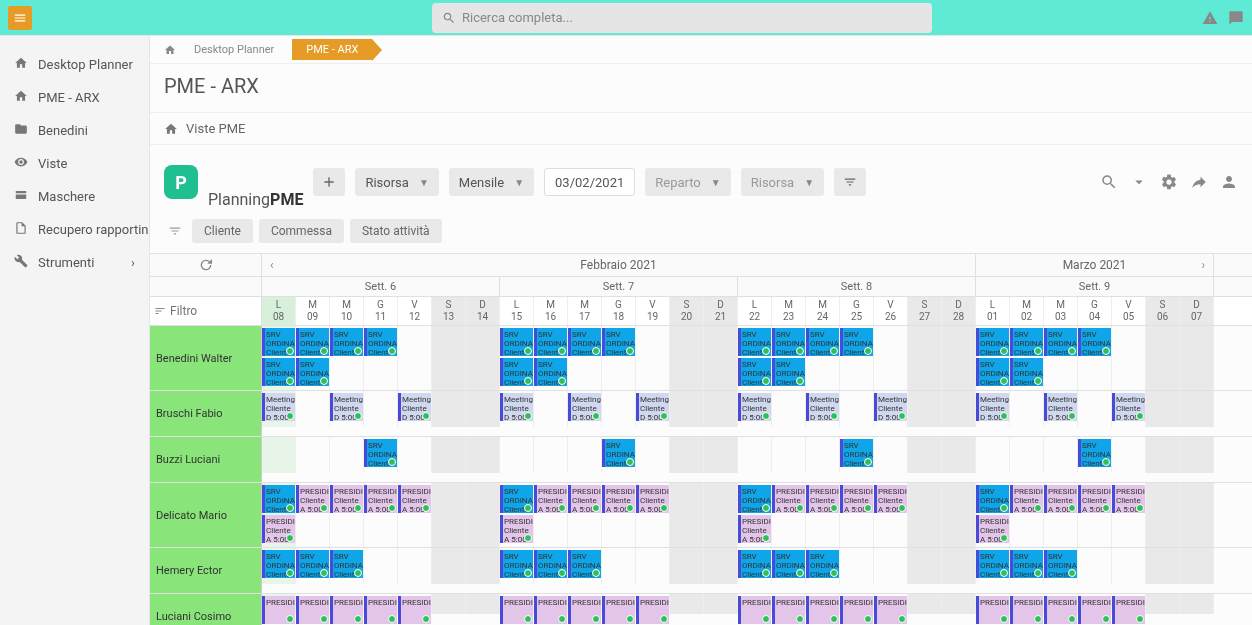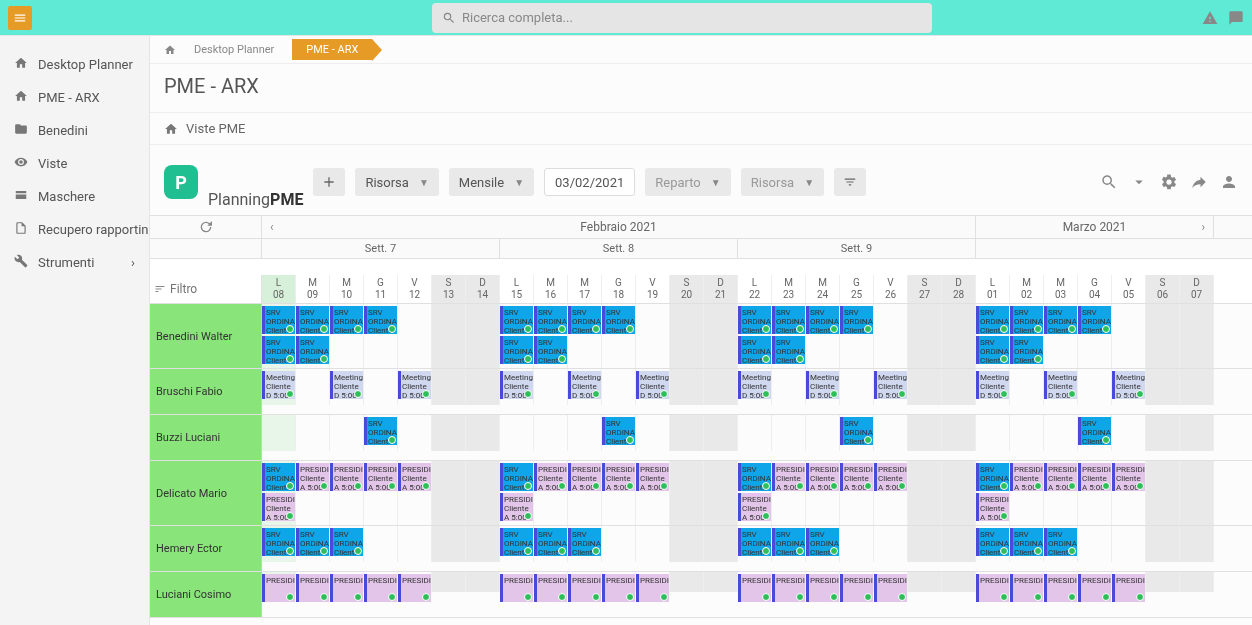--- a/index.html
+++ b/index.html
@@ -60,21 +60,21 @@
   .corner svg { width: 16px; height: 16px; fill: #888; }
   .month-cell { flex-shrink: 0; text-align: center; padding: 4px 0; font-size: 12px; color: #666; border-right: 1px solid #e0e0e0; position: relative; }
   .month-cell .arrow { position: absolute; top: 4px; color: #888; cursor: pointer; }
   .month-cell .arrow.l { left: 8px; }
   .month-cell .arrow.r { right: 8px; }
 
   .week-row { display: flex; border-bottom: 1px solid #e0e0e0; background: #fafafa; }
   .week-row .corner2 { width: 112px; flex-shrink: 0; border-right: 1px solid #e0e0e0; }
   .week-cell { flex-shrink: 0; text-align: center; font-size: 11px; padding: 3px 0; color: #666; border-right: 1px solid #e0e0e0; }
 
-  .day-row { display: flex; border-bottom: 1px solid #e0e0e0; background: #fff; margin-top: 16px; }
+  .day-row { display: flex; border-bottom: 1px solid #e0e0e0; background: #fff; }
   .day-row .corner3 { width: 112px; flex-shrink: 0; border-right: 1px solid #e0e0e0; display: flex; align-items: center; padding: 0 4px; gap: 4px; }
   .day-row .corner3 input { border: none; outline: none; font-size: 12px; width: 60px; color: #888; }
   .day-row .corner3 svg { width: 12px; height: 12px; fill: #888; }
   .day-cell { width: 34px; flex-shrink: 0; text-align: center; font-size: 10px; color: #666; border-right: 1px solid #eee; padding: 2px 0; line-height: 1.2; }
   .day-cell.today { background: #d6f0d9; }
   .day-cell.weekend { background: #e9e9e9; }
 
   .res-row { display: flex; border-bottom: 1px solid #e0e0e0; }
   .res-name { width: 112px; flex-shrink: 0; background: #89e47a; border-right: 1px solid #ccc; padding: 16px 6px; font-size: 11px; color: #333; display: flex; align-items: center; }
   .res-cells { display: flex; position: relative; }
@@ -226,34 +226,45 @@
             </svg>
           <svg viewBox="0 0 24 24">
               <path d="M14 9V5l7 7-7 7v-4.1c-5 0-8.5 1.6-11 5.1 1-5 4-10 11-11z"></path>
             </svg>
           <svg viewBox="0 0 24 24">
               <path d="M12 12c2.21 0 4-1.79 4-4s-1.79-4-4-4-4 1.79-4 4 1.79 4 4 4zm0 2c-2.67 0-8 1.34-8 4v2h16v-2c0-2.66-5.33-4-8-4z"></path>
             </svg>
         </div>
       </div>
 
+      <div class="filter-row">
+        <svg viewBox="0 0 24 24">
+            <path d="M10 18h4v-2h-4v2zM3 6v2h18V6H3zm3 7h12v-2H6v2z"></path>
+          </svg>
+        <div id="filter-chips" style="display:flex;gap:6px;">
+            <div class="chip">Cliente</div>
+            <div class="chip">Commessa</div>
+            <div class="chip">Stato attività</div>
+          </div>
+      </div>
 
       <div class="planner" id="planner">
           <div class="grid-hdr">
             <div class="month-row">
               <div class="corner">
                 <svg viewBox="0 0 24 24">
                   <path d="M17.65 6.35A7.95 7.95 0 0012 4a8 8 0 108 8h-2a6 6 0 11-1.76-4.24L14 10h7V3l-3.35 3.35z"></path>
                 </svg>
               </div>
               <div class="month-cell" style="width:714px"><span class="arrow l">‹</span>Febbraio 2021</div>
               <div class="month-cell" style="width:238px">Marzo 2021<span class="arrow r">›</span></div>
             </div>
             <div class="week-row">
               <div class="corner2"></div>
+              <div class="week-cell" style="width:238px">Sett. 6</div>
               <div class="week-cell" style="width:238px">Sett. 7</div>
               <div class="week-cell" style="width:238px">Sett. 8</div>
               <div class="week-cell" style="width:238px">Sett. 9</div>
             </div>
             <div class="day-row">
               <div class="corner3">
                 <svg viewBox="0 0 24 24">
                   <path d="M3 18h6v-2H3v2zM3 6v2h18V6H3zm0 7h12v-2H3v2z"></path>
                 </svg>
                 <input placeholder="Filtro" style="">

